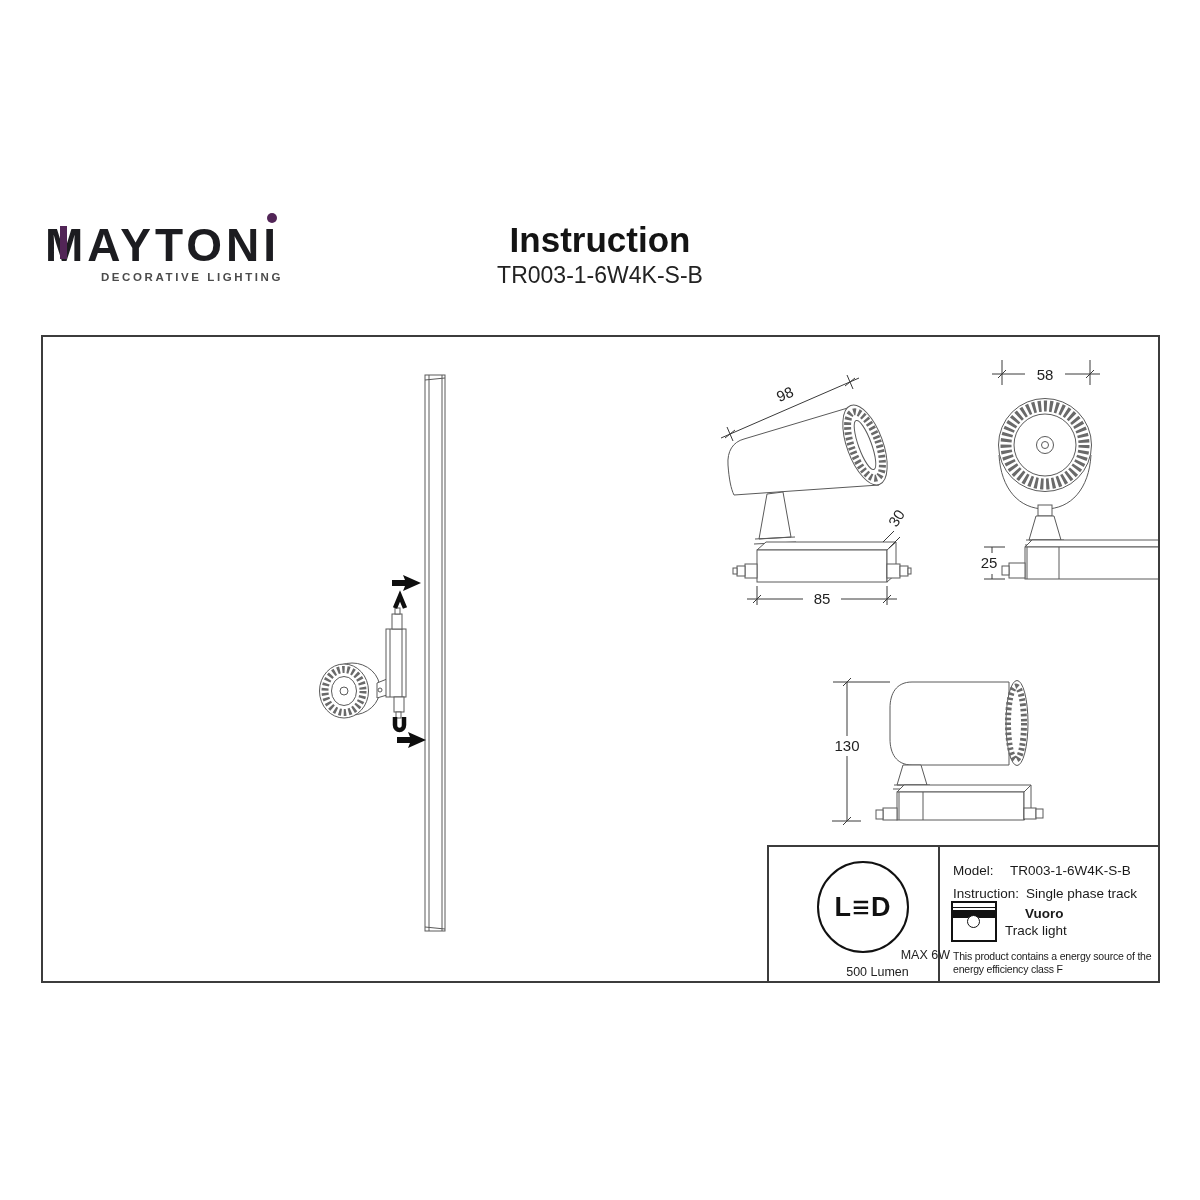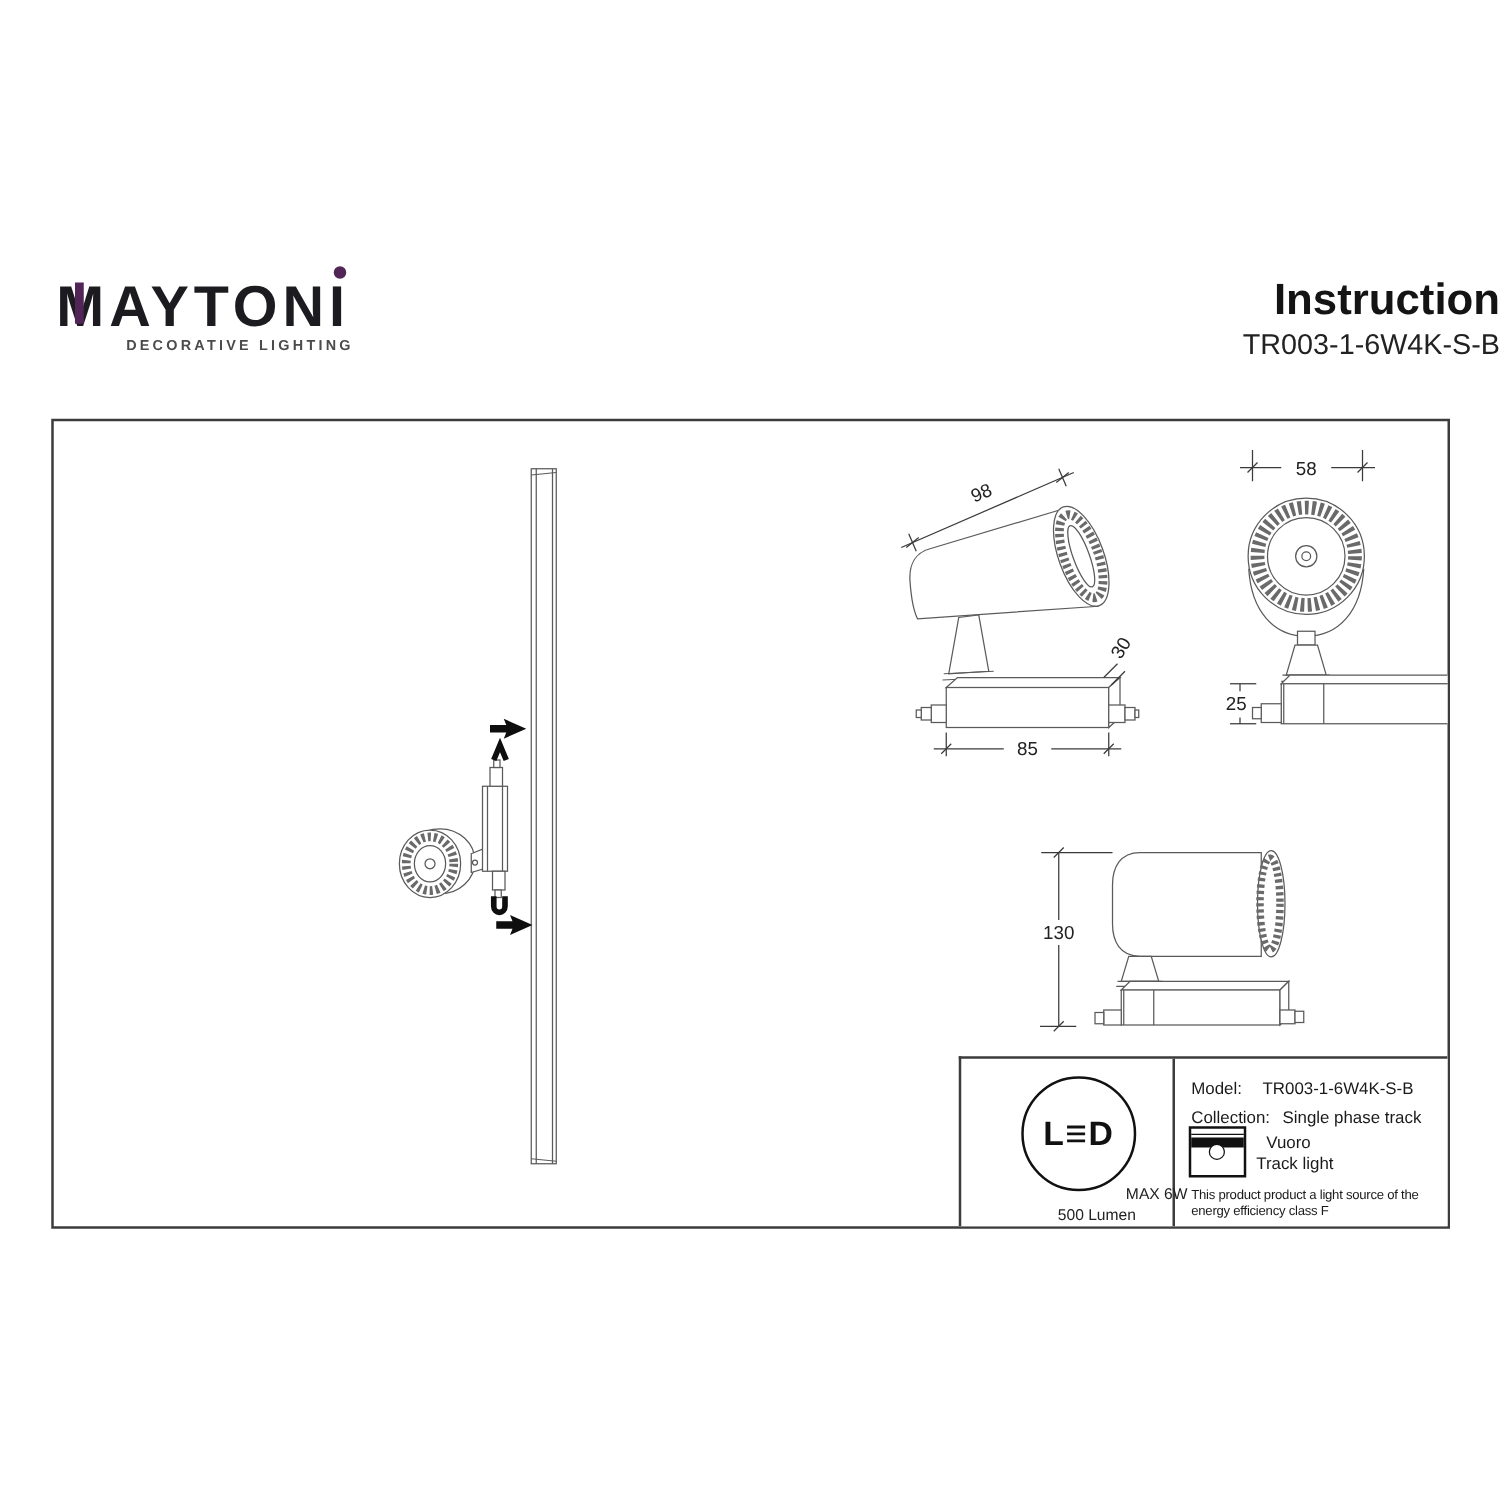--- a/index.html
+++ b/index.html
@@ -9,21 +9,21 @@
   
   .logo{position:absolute;left:45px;top:222px;width:240px;}
   .logo-text{position:relative;font-size:46px;font-weight:700;letter-spacing:4px;
              line-height:1;color:#1c1c20;}
   .logo-bar{position:absolute;left:15px;top:4px;width:7px;height:33px;background:#522557;}
   .logo-dot{position:absolute;left:222px;top:-9px;width:10px;height:10px;border-radius:50%;
             background:#522557;}
   .logo-tagline{margin-top:3px;text-align:right;font-size:11.5px;letter-spacing:2.6px;
                 color:#4b4b4b;padding-right:2px;font-weight:bold;}
 
-  .title-block{position:absolute;left:0;top:220px;width:1200px;text-align:right;}
+  .title-block{position:absolute;left:0;top:220px;width:1200px;text-align:center;}
   .title-block h1{margin:0;font-size:35px;font-weight:700;color:#141414;line-height:40px;}
   .title-model{font-size:23px;color:#222;margin-top:2px;}
 
   
   .main-box{position:absolute;left:41px;top:335px;width:1115px;height:644px;
             border:2px solid #3c3c3c;background:#fff;}
   .main-box svg{position:absolute;left:0;top:0;}
 
   svg .ln{stroke:#5a5a5a;stroke-width:1;fill:none;}
   svg .lnw{stroke:#5a5a5a;stroke-width:1;fill:#ffffff;}
@@ -236,27 +236,27 @@
         <span class="tribar">≡</span>
         <span>D</span>
       </div>
       <div class="led-sub1">MAX 6W</div>
       <div class="led-sub2">500 Lumen</div>
     </div>
 
     <div class="spec" style="left:184px;top:16px;">Model:</div>
     <div class="spec" style="left:241px;top:16px;">TR003-1-6W4K-S-B</div>
 
-    <div class="spec" style="left:184px;top:39px;">Collection:</div>
+    <div class="spec" style="left:184px;top:39px;">Instruction:</div>
     <div class="spec" style="left:257px;top:39px;">Single phase track</div>
 
     <div class="track-icon">
       <div class="ti-line"></div>
       <div class="ti-bar"></div>
       <div class="ti-circle"></div>
     </div>
-    <div class="spec" style="left:244px;top:59px;">Vuoro</div>
+    <div class="spec" style="left:256px;top:59px;font-weight:bold;">Vuoro</div>
     <div class="spec" style="left:236px;top:76px;">Track light</div>
 
-    <div class="note" style="left:184px;top:103px;">This product product a light source of the</div>
+    <div class="note" style="left:184px;top:103px;">This product contains a energy source of the</div>
     <div class="note" style="left:184px;top:116px;">energy efficiency class F</div>
   </div>
 </div>
 
 </body></html>

